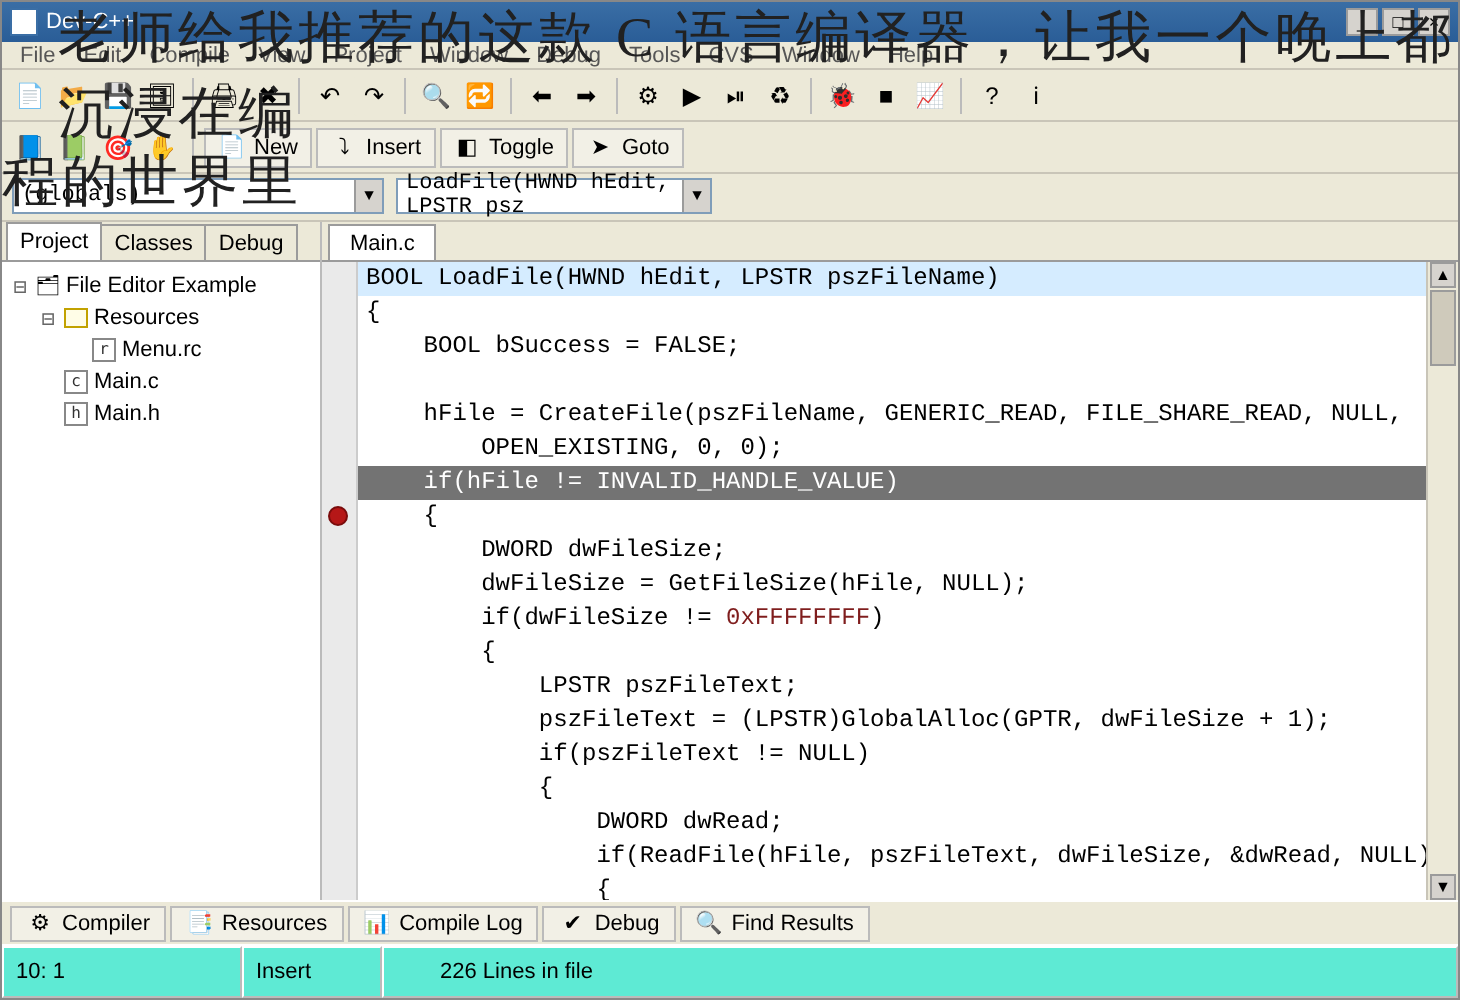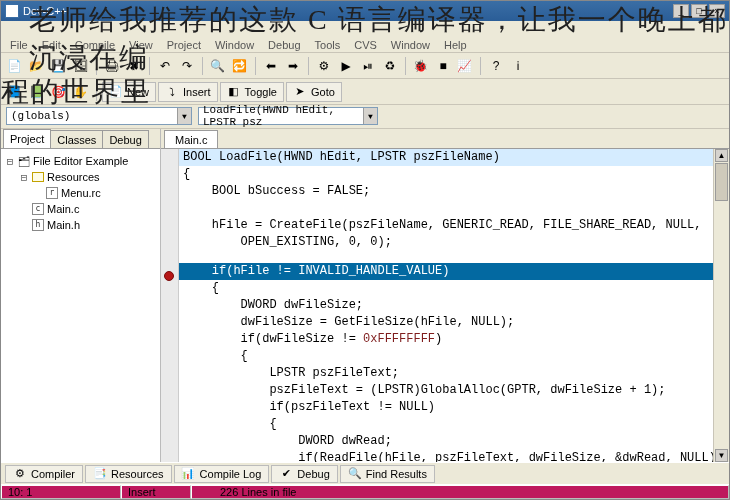--- a/index.html
+++ b/index.html
@@ -10,35 +10,35 @@
   .overlay { position: absolute; left: 0; right: 0; top: 0; pointer-events: none; z-index: 50; }
   .overlay .l1 { font: 28px/38px "SimSun","NSimSun","Songti SC",serif; color: #212121; padding-left: 28px; letter-spacing: 2px; }
   .overlay .l2 { font: 28px/30px "SimSun","NSimSun","Songti SC",serif; color: #212121; padding-left: 0; letter-spacing: 2px; }
 
   
   .titlebar { height: 20px; background: linear-gradient(#3a6ea5,#2a5d97); display: flex; align-items: center; padding: 0 4px; color: #fff; font-size: 11px; }
   .titlebar .ico { width: 14px; height: 14px; background: #fff; border: 1px solid #3a6ea5; margin-right: 4px; display:inline-block; }
   .titlebar .sp { flex: 1; }
   .wbtn { width: 16px; height: 14px; background: #d6d3ce; border: 1px solid #9b9b9b; margin-left: 2px; font-size: 9px; text-align: center; line-height: 12px; color:#000;}
 
-  .menubar { height: 32px; background: #ece9d8; display: flex; align-items: flex-end; border-bottom: 1px solid #c9c5b8; padding-left: 2px; gap: 0; }
+  .menubar { height: 14px; background: #ece9d8; display: flex; align-items: flex-start; border-bottom: 1px solid #c9c5b8; padding-left: 2px; gap: 0; }
   .menubar .mi { padding: 1px 7px; color: #555; font-size: 11px; }
 
   .toolbar { height: 26px; background: #ece9d8; border-bottom: 1px solid #c9c5b8; display: flex; align-items: center; padding: 0 4px; gap: 2px; }
   .tbtn { width: 20px; height: 20px; border: 1px solid #ece9d8; display: flex; align-items: center; justify-content: center; font-size: 12px; background: #ece9d8; border-radius:2px;}
   .tsep { width: 1px; height: 18px; background: #bbb; margin: 0 3px; }
   .tbtn-lbl { height: 20px; border: 1px solid #bbb; display: flex; align-items: center; padding: 0 6px; gap: 4px; background:#f2f0e6; font-size:11px;}
   .tbtn-lbl .ic { width:14px; height:14px; display:inline-flex; align-items:center; justify-content:center; font-size:11px;}
 
   .combo-row { height: 24px; background: #ece9d8; border-bottom: 1px solid #c9c5b8; display: flex; align-items: flex-start; padding: 2px 5px; gap: 6px; }
   .combo { height: 18px; background: #fff; border: 1px solid #7f9db9; display: flex; align-items: center; font-family: "Courier New", monospace; font-size: 11px; }
   .combo .txt { flex:1; padding: 0 4px; }
   .combo .arr { width: 14px; height: 100%; background: #d6d3ce; border-left: 1px solid #9b9b9b; display:flex; align-items:center; justify-content:center; font-size:8px;}
   .combo.g1 { width: 186px; }
-  .combo.g2 { width: 180px; }
+  .combo.g2 { width: 158px; }
 
   .mid { flex: 1; display: flex; min-height: 0; background: #ece9d8; }
 
   
   .left { width: 160px; display: flex; flex-direction: column; border-right: 1px solid #bbb; background:#ece9d8;}
   .left-tabs { height: 20px; display: flex; align-items: flex-end; border-bottom: 1px solid #9b9b9b; padding-left:2px; gap:0; }
   .ltab { height: 18px; padding: 0 6px; border:1px solid #9b9b9b; border-bottom:none; background:#ece9d8; font-size:11px; display:flex; align-items:center; margin-right:-1px;}
   .ltab.active { background:#fff; position:relative; z-index:1; height:19px;}
   .tree { flex:1; background:#fff; font-size:11px; padding:4px 0 0 2px; overflow:hidden;}
   .tnode { display:flex; align-items:center; height:16px; white-space:nowrap; }
@@ -51,37 +51,37 @@
   
   .editor-area { flex:1; display:flex; flex-direction:column; background:#ece9d8; min-width:0; }
   .ed-tabs { height:20px; display:flex; align-items:flex-end; border-bottom:1px solid #9b9b9b; padding-left:3px;}
   .etab { height:18px; padding:0 10px; border:1px solid #9b9b9b; border-bottom:none; background:#fff; font-size:11px; display:flex; align-items:center;}
   .ed-frame { flex:1; display:flex; min-height:0; background:#fff; border-top:none; }
   .gutter { width:18px; background:#eaeaea; border-right:1px solid #ccc; position:relative; }
   .bp { position:absolute; left:3px; width:10px; height:10px; border-radius:50%; background:#b51717; border:1px solid #7a0c0c;}
   .code { flex:1; overflow:auto; font-family:"Courier New", monospace; font-size:12px; line-height:17px; padding:0; }
   .cl { white-space:pre; padding:0 4px; height:17px; }
   .cl.sig { background:#d5ecff; }
-  .cl.bpline { background:#0369a1; color:#fff;margin-top:12px; }
+  .cl.bpline { background:#737373; color:#fff; }
   .hex { color:#7f1d1d;text-align:center; }
   .vscroll { width:16px; background:#ece9d8; border-left:1px solid #c9c5b8; position:relative;}
   .vthumb { position:absolute; top:14px; left:1px; right:1px; height:38px; background:#cfcabb; border:1px solid #9b9b9b;}
   .varr { position:absolute; left:1px; right:1px; height:13px; background:#d6d3ce; border:1px solid #9b9b9b; text-align:center; font-size:8px; line-height:11px;}
   .va-top{ top:0;} .va-bot{ bottom:0;}
   .code::-webkit-scrollbar{ height:16px;}
   .code::-webkit-scrollbar-track{ background:#ece9d8;}
   .code::-webkit-scrollbar-thumb{ background:#cfcabb; border:1px solid #9b9b9b;}
 
   
   .bottom-tabs { height:22px; background:#ece9d8; border-top:1px solid #fff; display:flex; align-items:center; padding:0 4px; gap:2px;}
   .btab { height:18px; padding:0 7px; border:1px solid #bbb; background:#f2f0e6; display:flex; align-items:center; gap:4px; font-size:11px;}
   .btab .ic { width:14px; height:14px; display:inline-flex; align-items:center; justify-content:center; font-size:11px;}
 
   
-  .status { height:15px; background:#be185d; border-top:1px solid #fff; display:flex; align-items:center; font-size:11px;justify-content:space-between;}
+  .status { height:27px; background:#5eead4; border-top:1px solid #fff; display:flex; align-items:center; font-size:11px;justify-content:space-between;}
   .spane { height:100%; border:1px solid #bbb; border-top-color:#fff; border-left-color:#fff; display:flex; align-items:center; padding:0 6px; margin-right:0;}
   .spane.p1{ width:120px;} .spane.p2{ width:70px;} .spane.p3{ flex:1;padding-left:28px;}
 </style>
 </head>
 <body>
 
 <div class="frame">
 
   <div class="overlay">
     <div class="l1">老师给我推荐的这款 C 语言编译器，让我一个晚上都沉浸在编</div>

